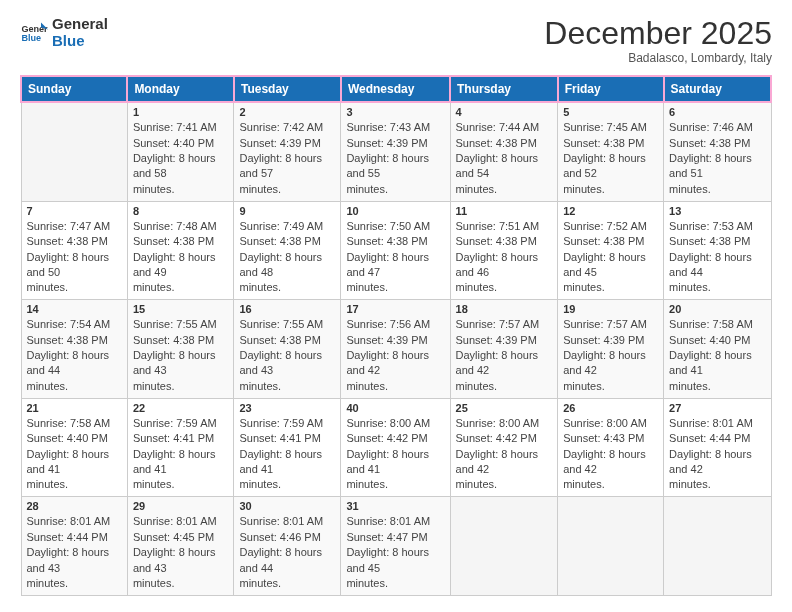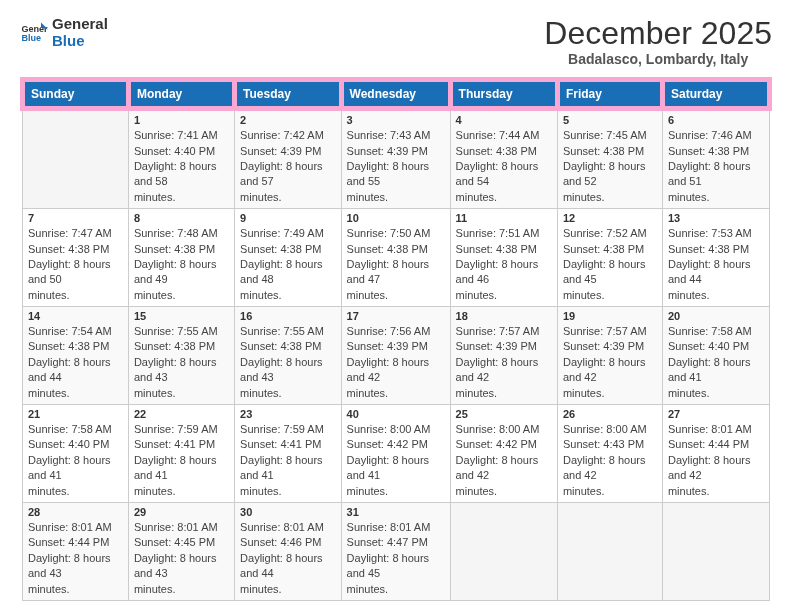--- a/index.html
+++ b/index.html
@@ -26,47 +26,46 @@
     .logo {
       display: flex;
       align-items: center;
       gap: 4px;
     }
     .logo-icon {
       width: 28px;
       height: 28px;
     }
     .title-block {
-      text-align: center;
+      text-align: right;
       margin-left: 44px;
     }
     .month-title {
       font-size: 32px;
       font-weight: normal;
       color: #333;
       line-height: 1.1;
     }
     .subtitle {
-      font-size: 14px;
+      font-size: 12px;
       color: #555;
-      font-weight: bold;
     }
     .calendar {
       width: 100%;
       border-collapse: collapse;
       flex: 1;
     }
     .calendar thead th {
       background-color: #1a6eb5;
       color: #fff;
       font-size: 12px;
       font-weight: bold;
       padding: 5px 6px;
       text-align: left;
-      border: 5px solid #f9a8d4;
+      border: 2px solid #f9a8d4;
     }
     .calendar tbody td {
       border: 1px solid #ccc;
       vertical-align: top;
       padding: 3px 5px;
       width: 113px;
       height: 90px;
       font-size: 9.5px;
       color: #333;
       background: #fff;

